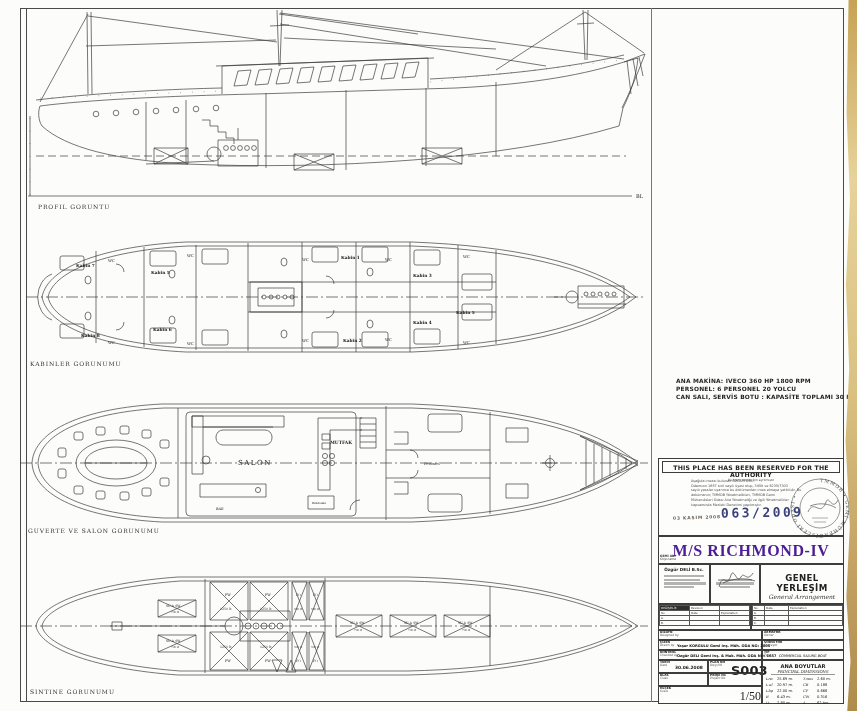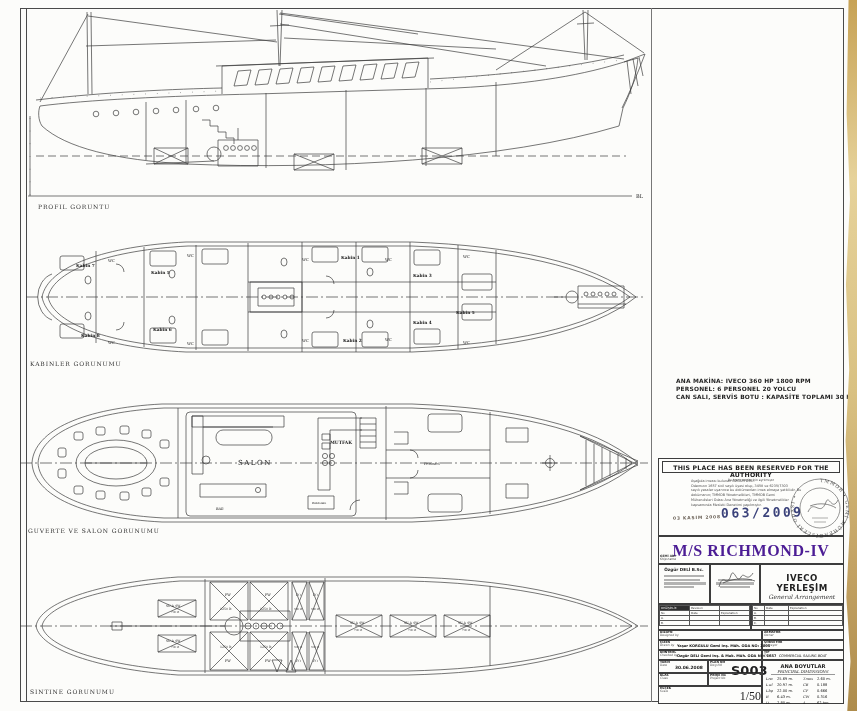--- a/index.html
+++ b/index.html
@@ -413,21 +413,21 @@
     </div>
     <div class="cell" style="left:52px;top:106px;width:50px;height:40px;">
       <div class="scribble" style="width:34px;margin:14px auto 1px auto;"></div>
       <div class="scribble" style="width:38px;margin:1px auto;"></div>
       <div class="scribble" style="width:30px;margin:1px auto;"></div>
       <svg style="left:4px;top:2px;" width="44" height="26" viewBox="0 0 44 26">
         <path d="M4,20 C8,4 12,22 16,8 C19,0 22,18 26,10 C29,4 32,16 38,6 M8,16 C16,12 30,10 40,14" stroke="#25357e" stroke-width=".9"></path>
       </svg>
     </div>
     <div class="cell" style="left:102px;top:106px;width:84px;height:40px;">
-      <div class="gyer">IVECO YERLEŞİM</div>
+      <div class="gyer">GENEL YERLEŞİM</div>
       <div class="gyer-en">General Arrangement</div>
     </div>
 
     <div class="cell" style="left:0;top:146px;width:93px;height:26px;">
       <table class="rev">
         <tbody>
             <tr>
               <td class="dark" style="width:30px;">DEĞİŞİKLİK</td>
             <td>Revision</td>
               <td></td>

